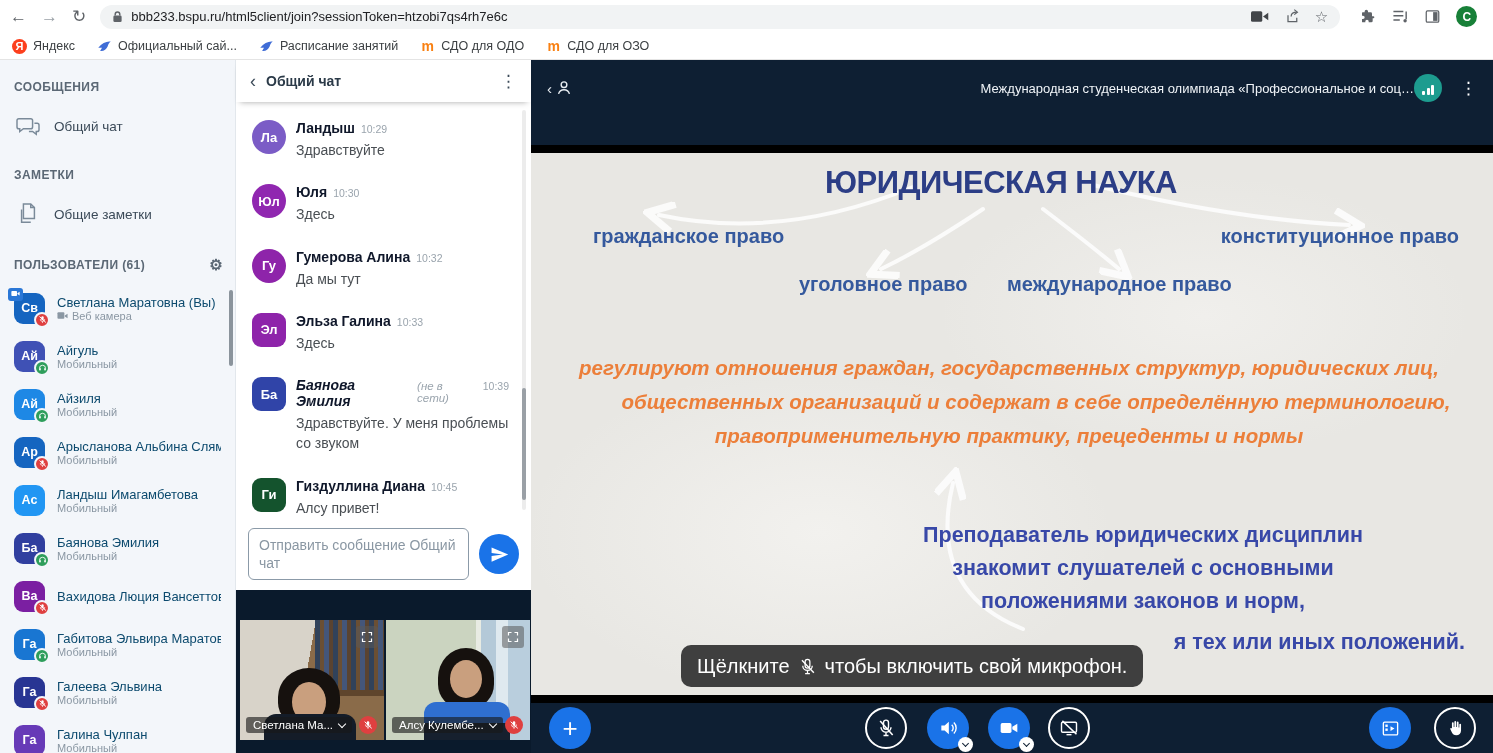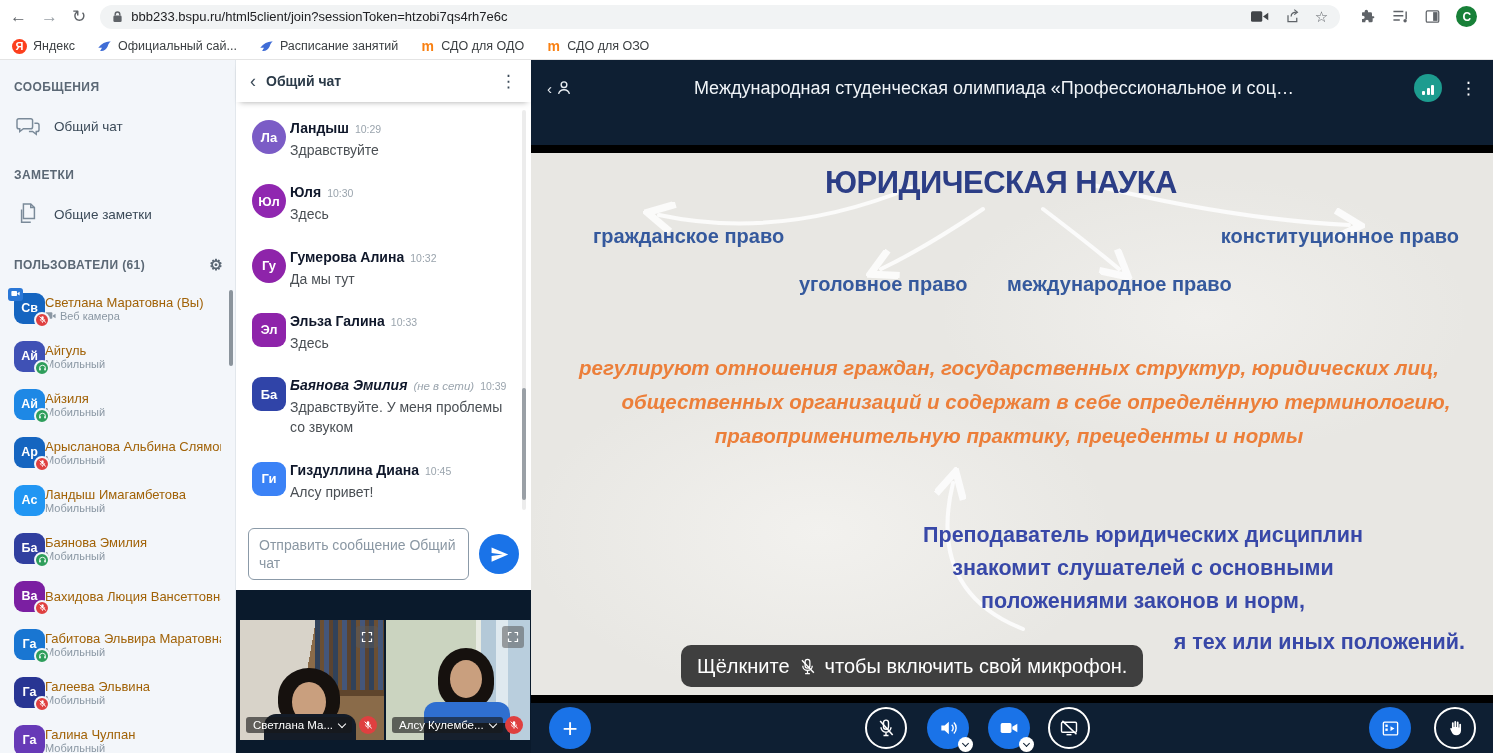--- a/index.html
+++ b/index.html
@@ -37,49 +37,49 @@
     background:#f3f6fa; border-right:1px solid #e2e7ec; overflow:hidden; }
   .side-header { font-size:12px; font-weight:bold; color:#5b6875; letter-spacing:.4px;
     padding:20px 12px 10px 14px; display:flex; align-items:center;text-align:right; }
   .side-item { display:flex; align-items:center; gap:12px; padding:8px 14px; cursor:pointer; }
   .side-item .label { font-size:13.5px; color:#3b4a58; }
   .icon-box { width:28px; height:28px; display:flex; align-items:center; justify-content:center; }
   #users-header { padding-right:12px; }
   #users-header .spacer { flex:1; }
   #gear { font-size:15px; color:#5b6875; cursor:pointer; }
   #users-list { position:relative; height:495px; overflow:hidden; }
-  .user-row { display:flex; align-items:center; gap:0; padding:6px 14px; height:48px;
+  .user-row { display:flex; align-items:center; gap:12px; padding:6px 14px; height:48px;
     cursor:pointer; }
   .uavatar { position:relative; width:31px; height:31px; border-radius:9px; color:#fff;
     font-size:12.5px; font-weight:bold; display:flex; align-items:center; justify-content:center;
     flex:0 0 31px; }
   .badge { position:absolute; width:16px; height:16px; border-radius:50%;
     display:flex; align-items:center; justify-content:center; bottom:-4px; right:-5px;
     border:2px solid #f3f6fa; }
   .badge.mic { background:#df4040; }
   .badge.listen { background:#2e9e5b; }
   .top-badge { position:absolute; top:-5px; left:-6px; width:15px; height:13px;
     background:#2a77d6; border-radius:3px; display:flex; align-items:center;
     justify-content:center; }
   .uinfo { display:flex; flex-direction:column; overflow:hidden; }
-  .uname { font-size:13px; color:#a16207; white-space:nowrap; }
+  .uname { font-size:13px; color:#0c4a6e; white-space:nowrap; }
   .usub { font-size:11px; color:#8a97a3; display:flex; gap:4px; align-items:center; }
   #users-scrollbar { position:absolute; right:2px; top:6px; width:4px; height:76px;
     background:#8b949c; border-radius:2px; }
 
   
   #chat { position:absolute; left:236px; top:0; width:295px; height:693px; background:#fff;
     display:flex; flex-direction:column; }
   #chat-header { height:42px; display:flex; align-items:center; padding:0 14px; gap:10px;
     box-shadow:0 4px 6px -4px rgba(0,0,0,.35); position:relative; z-index:2; }
   #chat-back { font-size:18px; color:#3b4a58; cursor:pointer; }
   #chat-title { font-size:14px; font-weight:bold; color:#2b3a48; flex:1; }
   .kebab { font-size:17px; color:#3b4a58; cursor:pointer; letter-spacing:0; }
   #chat-messages { position:relative; flex:1; padding:18px 22px 0 16px; overflow:hidden; }
-  .msg { display:flex; gap:4px; margin-bottom:24px; }
+  .msg { display:flex; gap:10px; margin-bottom:24px; }
   .mavatar { width:34px; height:34px; color:#fff; font-weight:bold; font-size:13px;
     display:flex; align-items:center; justify-content:center; flex:0 0 34px; }
   .mavatar.circle { border-radius:50%; }
   .mavatar.square { border-radius:9px; }
   .mhead { display:flex; align-items:baseline; gap:6px; }
   .mname { font-size:14px; font-weight:bold; color:#0f172a; }
   .msuffix { font-size:11.5px; color:#9aa4ad; font-style:italic; }
   .mtime { font-size:10.5px; color:#9aa4ad; }
   .mtext { font-size:14px; color:#4a4f54; margin-top:4px; line-height:1.45; max-width:215px; }
   .msg.offline .mname { font-style:italic; }
@@ -129,21 +129,21 @@
   .scene1-frame { position:absolute; right:34%; top:0; width:5px; height:100%; background:#e8ebe3; }
 
   
   #presentation { position:absolute; left:531px; top:0; width:962px; height:693px;
     background:#000; }
   #pres-header { position:absolute; top:0; left:0; width:100%; height:85px; background:#0e1f33;
     color:#fff; }
   #pres-header-row { display:flex; align-items:center; height:56px; padding:0 16px; }
   #userlist-toggle { display:flex; align-items:center; gap:2px; cursor:pointer; }
   #userlist-toggle .lt { font-size:15px; color:#e8edf2; }
-  #pres-title { flex:1; text-align:center; font-size:18px; color:#f0f4f8; }
+  #pres-title { flex:1; text-align:right; font-size:13px; color:#f0f4f8; }
   #conn-status { width:28px; height:28px; border-radius:50%; background:#1d9c8f;
     display:flex; align-items:end; justify-content:center; gap:1.5px; padding-bottom:7px;
     cursor:pointer; margin-right:18px; }
   .bar { width:3px; background:#fff; border-radius:1px; }
   #pres-kebab { color:#fff; }
 
   #slide { position:absolute; left:0; top:93px; width:962px; height:542px;
     background:radial-gradient(420px 240px at 30% 70%, #f2f1ee 0%, rgba(242,241,238,0) 70%),
                radial-gradient(380px 200px at 70% 30%, #f0efec 0%, rgba(240,239,236,0) 70%),
                #e8e7e3; overflow:hidden; }
@@ -564,21 +564,21 @@
       <span class="mhead">
         <span class="mname">Баянова Эмилия</span>
         <span class="msuffix">(не в сети)</span>
         <span class="mtime">10:39</span>
       </span>
       <div class="mtext">Здравствуйте. У меня проблемы со звуком</div>
     </span>
   </div>
 
   <div class="msg">
-    <span class="mavatar square" style="background: #3b82f6; text-align: right;">Ги</span>
+    <span class="mavatar square" style="background: #14532d; text-align: right;">Ги</span>
     <span>
       <span class="mhead">
         <span class="mname">Гиздуллина Диана</span>
 
         <span class="mtime">10:45</span>
       </span>
       <div class="mtext">Алсу привет!</div>
     </span>
   </div>
 <div id="chat-scrollbar-track"></div>

